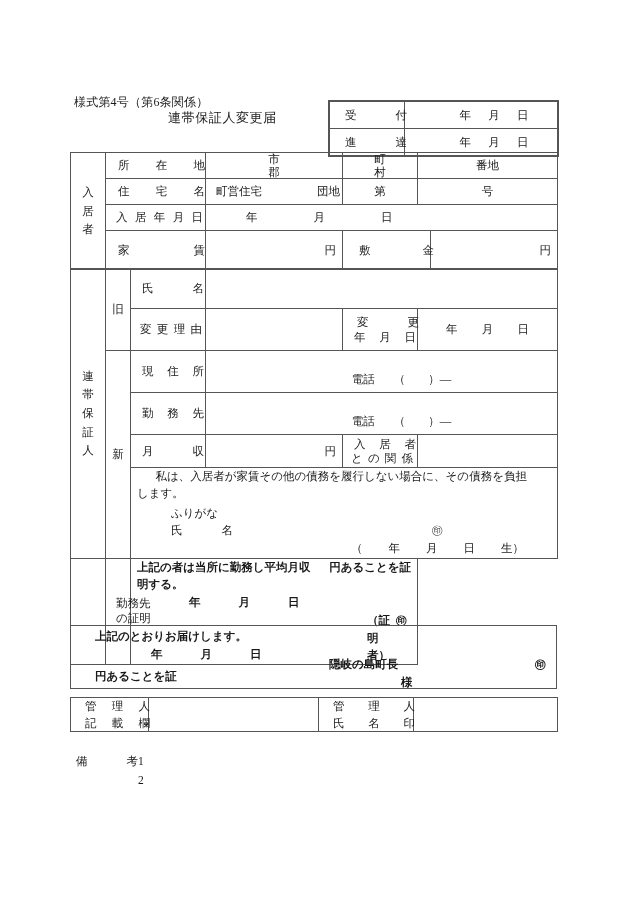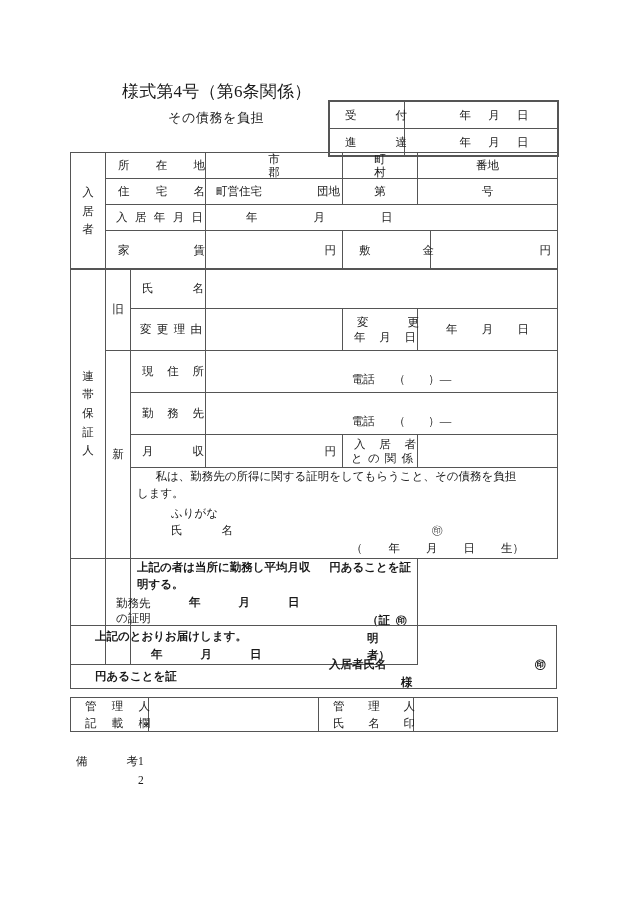--- a/index.html
+++ b/index.html
@@ -28,25 +28,24 @@
     display: flex;
     justify-content: space-between;
     width: 100%;
   }
   .ctr { text-align: center; }
   .rt  { text-align: right; }
 
   
   .form-no {
     left: 74px;
-    top: 80px;
-    font-size: 17px;
+    top: 94px;
+    font-size: 12px;
     letter-spacing: .2px;
     white-space: nowrap;
-    margin-left: 48px;
   }
 
   
   .doc-title {
     left: 168px;
     top: 109px;
     font-size: 13px;
     letter-spacing: .6px;
     white-space: nowrap;
   }
@@ -196,21 +195,21 @@
   .note-txt  { flex: 1; }
   .note-cont { padding-left: 88px; }
 </style>
 </head>
 <body>
 
 <div class="page">
 
   <div class="abs form-no">様式第4号（第6条関係）</div>
 
-  <div class="abs doc-title">その債務を負担</div>
+  <div class="abs doc-title">連帯保証人変更届</div>
 
   <div class="abs receipt">
     <table>
       <tbody>
           <tr>
         <td class="lbl">
           <span class="jf">
             <span>受</span>
             <span>付</span>
           </span>
@@ -465,21 +464,21 @@
             <span>関</span>
             <span>係</span>
           </span>
         </span>
       </td>
       <td></td>
     </tr>
 
     <tr>
       <td colspan="5" class="pledge" style="height:72px;vertical-align:top">
-        <div class="indent">私は、勤務先の所得に関する証明をしてもらうこと、その債務を負担</div>
+        <div class="indent">私は、入居者が家賃その他の債務を履行しない場合に、その債務を負担</div>
         <div>します。</div>
         <div class="nm-block">
           <div class="nm-row">
             <span class="nm-key">ふりがな</span>
           </div>
           <div class="nm-row">
             <span class="nm-key">
               <span class="jf" style="padding-right:18px">
                 <span>氏</span>
                 <span>名</span>
@@ -540,21 +539,21 @@
     <tbody>
         <tr>
       <td class="submit-body">
         <div class="sb-line1">上記のとおりお届けします。</div>
         <div class="sb-date">
           <span>年</span>
           <span>月</span>
           <span>日</span>
         </div>
         <div class="sb-mayor">円あることを証</div>
-        <div class="sb-name">入居者氏名</div>
+        <div class="sb-name">隠岐の島町長</div>
         <div class="sb-seal seal">㊞</div>
         <div class="sb-sama">様</div>
       </td>
     </tr>
   </tbody>
     </table>
 
   <table class="abs grid tbl-admin">
     <colgroup>
       <col style="width:78px">

